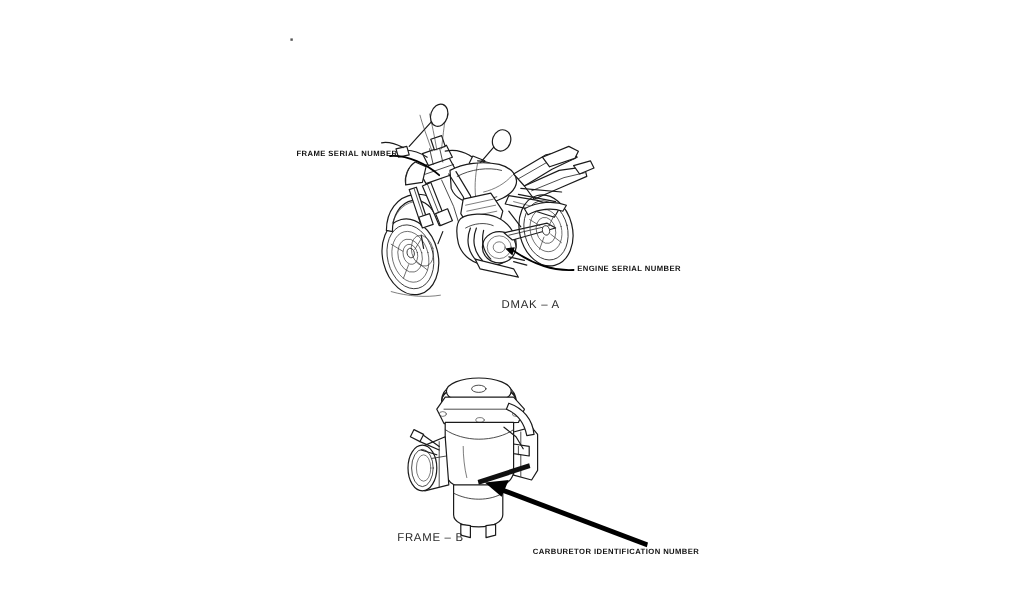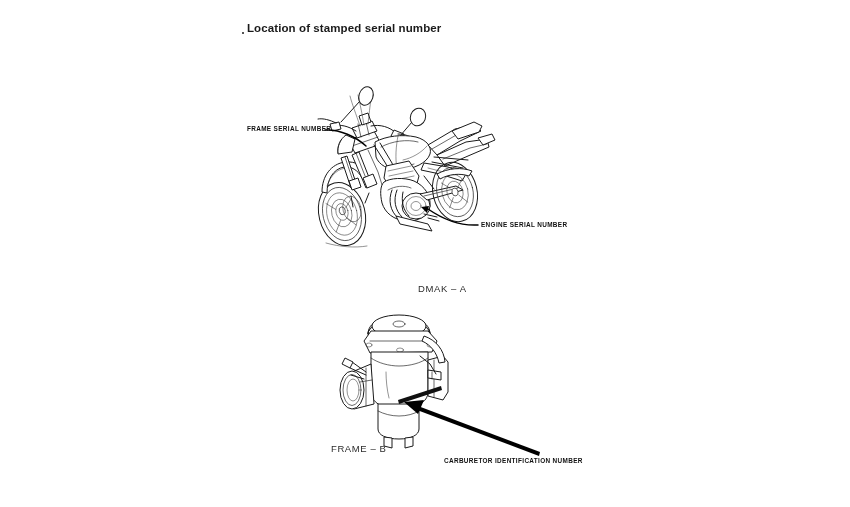--- a/index.html
+++ b/index.html
@@ -39,21 +39,21 @@
   }
 
   
   .fig-caption {
     position: absolute;
     font-size: 9.5px;
     color: #2b2b2b;
     letter-spacing: 0.6px;
     white-space: nowrap;
   }
-  #caption-a { left: 418px; top: 249px; margin-top: 34px; }
+  #caption-a { left: 418px; top: 249px; }
   #caption-b { left: 331px; top: 443px; }
 
   
   .callout-label {
     position: absolute;
     font-size: 6.4px;
     font-weight: bold;
     color: #111111;
     letter-spacing: 0.35px;
     white-space: nowrap;
@@ -119,21 +119,20 @@
     stroke: none;
   }
 </style>
 </head>
 <body>
 
 <div id="page">
 
   <div class="title-speck"></div>
 
-  <div id="page-title">Location of stamped serial number</div>
 
   <svg class="art" viewBox="0 0 850 507">
 
     <g transform="translate(342,214) rotate(-14)">
       <ellipse class="ln" cx="0" cy="0" rx="23" ry="32"></ellipse>
       <ellipse class="ln-thin" cx="0" cy="0" rx="19" ry="27"></ellipse>
       <ellipse class="ln-hair" cx="0" cy="0" rx="15" ry="21.5"></ellipse>
       <ellipse class="ln-hair" cx="0" cy="-1" rx="10" ry="14"></ellipse>
       <ellipse class="ln-hair" cx="0.5" cy="-2" rx="6" ry="8.5"></ellipse>
       <ellipse class="fill-w-thin" cx="1" cy="-3" rx="3" ry="4"></ellipse>

